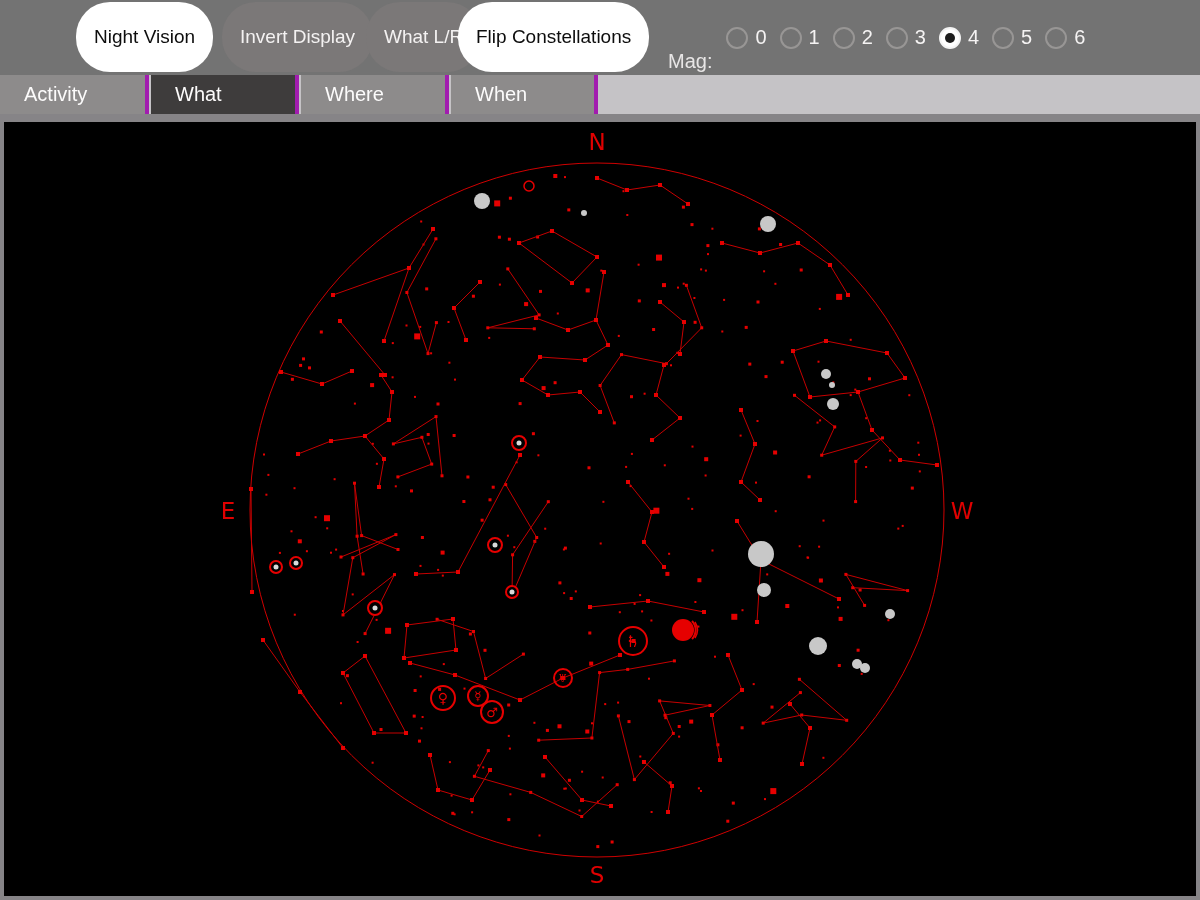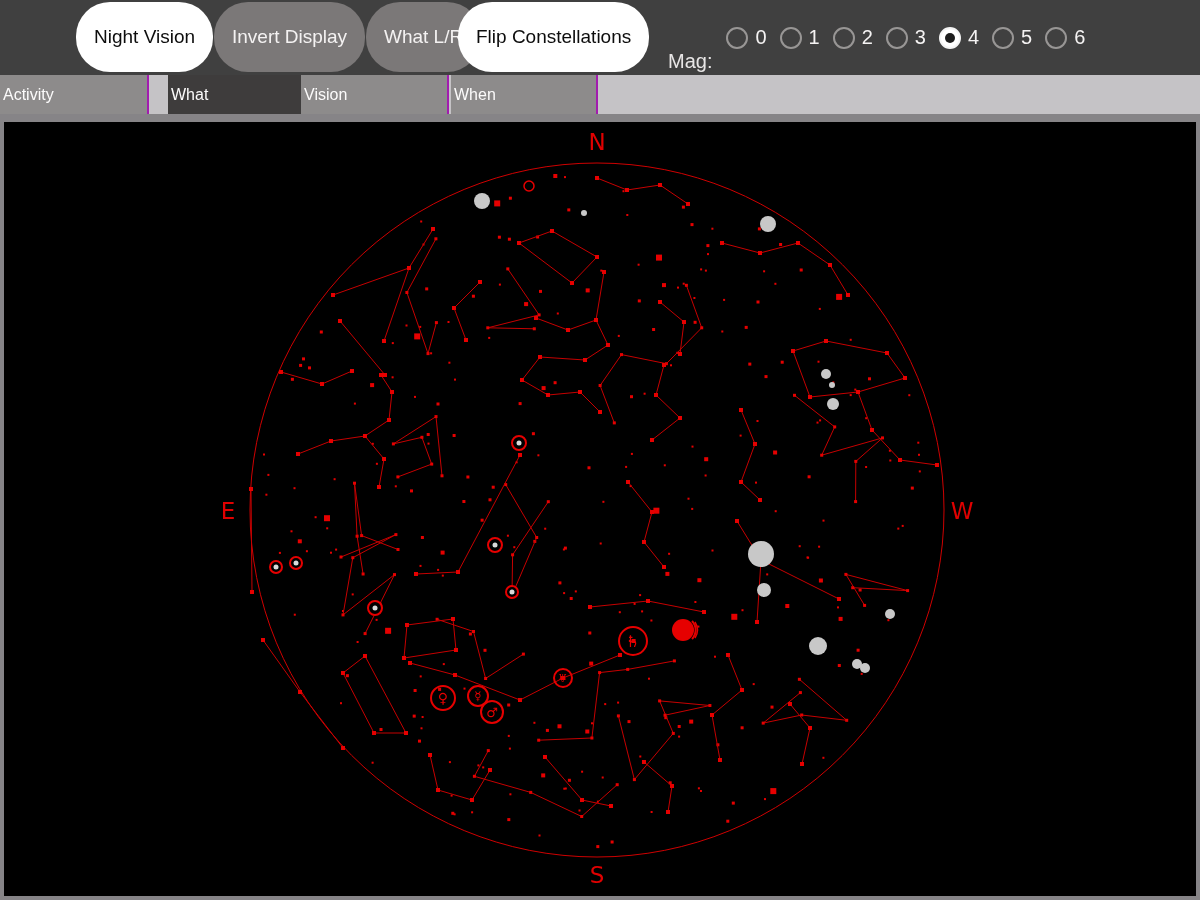--- a/index.html
+++ b/index.html
@@ -2,21 +2,21 @@
 <html><head>
 <meta charset="utf-8">
 <style>
   html,body{margin:0;padding:0;}
   body{
     width:1200px;height:900px;position:relative;overflow:hidden;
     background:#868487;font-family:"Liberation Sans",sans-serif;
     -webkit-font-smoothing:antialiased;
   }
   
-  .toolbar{position:absolute;top:0;left:0;width:1200px;height:75px;background:#404040;text-decoration:underline;}
+  .toolbar{position:absolute;top:0;left:0;width:1200px;height:75px;background:#737373;text-decoration:underline;}
   .pill{
     position:absolute;top:2px;height:70px;border-radius:34px;
     display:flex;align-items:center;justify-content:center;
     font-size:19px;padding:0 18px;box-sizing:border-box;white-space:nowrap;
     cursor:default;
   }
   .pill.light{background:#ffffff;color:#0d0d0d;}
   .pill.dark{background:#7b7878;color:#f4f2f2;}
   .mag-group{
     position:absolute;top:0;left:668px;height:75px;
@@ -31,36 +31,36 @@
   .radio.sel{background:#ffffff;border:2px solid #f4f4f4;}
   .radio.sel::after{
     content:"";position:absolute;left:4px;top:4px;width:10px;height:10px;
     border-radius:50%;background:#1c1c1c;
   }
   .mag-num{color:#f5f3f3;}
   
   .tabbar{position:absolute;top:75px;left:0;width:1200px;height:39px;background:#c5c3c6;}
   .tab{
     position:absolute;top:0;height:39px;box-sizing:border-box;
-    display:flex;align-items:center;padding-left:3px;
-    background:#8d8b8b;color:#fcfbfb;font-size:16px;
-    border-right:2px solid #a21caf;cursor:default;
+    display:flex;align-items:center;padding-left:24px;
+    background:#8d8b8b;color:#fcfbfb;font-size:20px;
+    border-right:4px solid #a21caf;cursor:default;
   }
-  .tab.active{background:#3e3c3c;margin-left:17px;}
+  .tab.active{background:#3e3c3c;}
   
   .chart-frame{position:absolute;top:114px;left:0;width:1200px;height:786px;background:#868487;}
   .chart{position:absolute;left:4px;top:8px;width:1192px;height:774px;background:#000000;}
   svg text{font-family:"DejaVu Sans",sans-serif;}
 </style>
 </head>
 <body>
 
 <div class="toolbar">
   <div class="pill light" style="left:76px">Night Vision</div>
-  <div class="pill dark" style="left:214px">Invert Display</div>
+  <div class="pill dark" style="left:222px">Invert Display</div>
   <div class="pill dark" style="left:366px">What L/R</div>
   <div class="pill light" style="left:458px">Flip Constellations</div>
   <div class="mag-group">
     <span class="mag-label">Mag:</span>
 
   <span class="mag-opt">
         <span class="radio"></span>
         <span class="mag-num">0</span>
       </span>
       <span class="mag-opt">
@@ -86,21 +86,21 @@
       <span class="mag-opt">
         <span class="radio"></span>
         <span class="mag-num">6</span>
       </span>
     </div>
 </div>
 
 <div class="tabbar">
   <div class="tab" style="left: 0px; width: 149px;">Activity</div>
   <div class="tab active" style="left: 151px; width: 148px;">What</div>
-  <div class="tab" style="left: 301px; width: 148px;">Vision</div>
+  <div class="tab" style="left: 301px; width: 148px;">Where</div>
   <div class="tab" style="left: 451px; width: 147px; text-align: center;">When</div>
 </div>
 
 <div class="chart-frame">
   <div class="chart">
     <svg id="sky" width="1192" height="774" viewBox="0 0 1192 774">
         <circle cx="593" cy="388" r="347" fill="none" stroke="#cf0000" stroke-width="1"></circle>
         <rect x="529.3" y="417.9" width="3" height="3" fill="#e60000"></rect>
         <rect x="476.6" y="396.7" width="3" height="3" fill="#e60000"></rect>
         <rect x="814.8" y="185.9" width="2" height="2" fill="#e60000"></rect>

